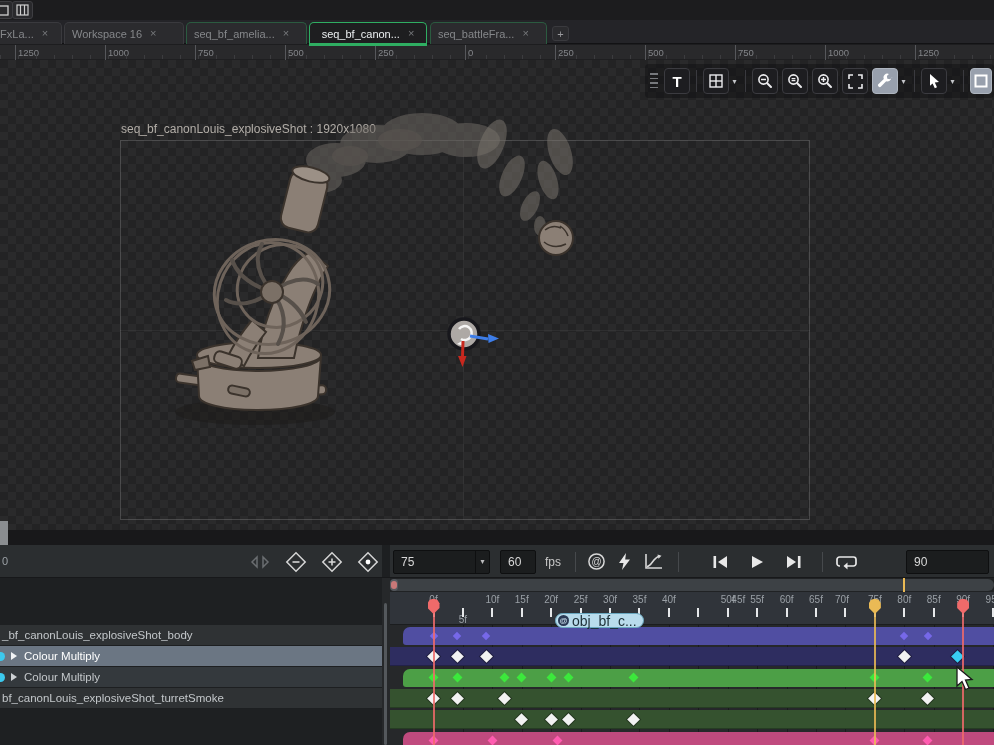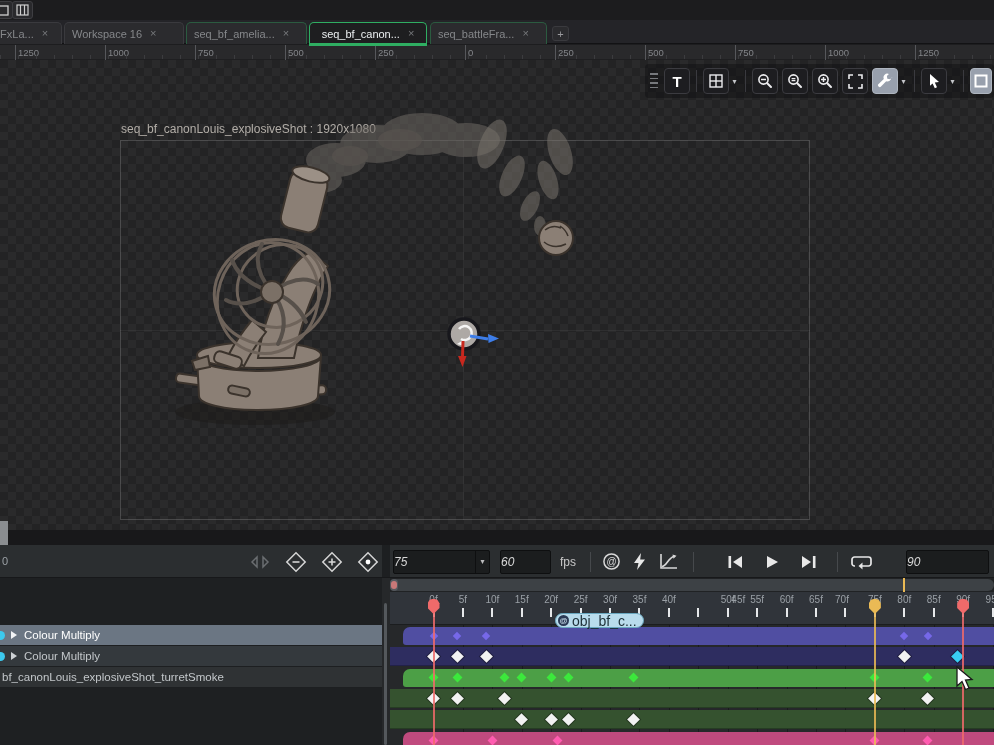--- a/index.html
+++ b/index.html
@@ -59,21 +59,21 @@
   
   .timeline { position:absolute; top:545px; left:0; width:994px; height:200px; background:#26282a; }
   .tl-controls { position:absolute; top:0; left:0; right:0; height:33px; background:#2b2e30; border-bottom:1px solid #17181a; }
   .tlc-frag { position:absolute; left:2px; top:10px; font-size:11px; color:#9aa0a5; }
   .key-btns { position:absolute; left:248px; top:5px; display:flex; gap:13px; align-items:center; }
   .key-btn { width:23px; height:23px; display:flex; align-items:center; justify-content:center; }
   .tlc-div { position:absolute; left:382px; top:0; bottom:0; width:8px; background:#1d1f21; }
   .tlc-right { position:absolute; left:390px; right:0; top:0; height:33px; display:flex; align-items:center; }
   .spin { height:24px; background:#1b1d1e; border:1px solid #0e0f10; border-radius:2px;
           display:flex; align-items:center; color:#d8d8d8; font-size:12px; }
-  .spin .val { padding-left:0; flex:1;font-style:italic; }
+  .spin .val { padding-left:7px; flex:1; }
   .spin .caret { width:14px; height:100%; border-left:1px solid #0e0f10; display:flex; align-items:center;
                  justify-content:center; font-size:8px; color:#bdbdbf; }
   .fps-label { font-size:12px; color:#c8c8c8; margin-left:9px; }
   .csep { width:1px; height:20px; background:#46494c; }
   .icon-btn { display:flex; align-items:center; justify-content:center; color:#d8d8d8; }
 
   
   .tl-right { position:absolute; left:390px; right:0; top:33px; bottom:0; overflow:hidden; background:#26282a; }
   .tl-scrollbar { position:absolute; left:0; right:0; top:0; height:14px; background:#202224; }
   .tl-handle { position:absolute; left:0; right:0; top:1px; height:12px; background:#3d4145; border-radius:6px; }
@@ -367,21 +367,21 @@
         </div>
       </div>
 
       <div class="tlc-div"></div>
 
       <div class="tlc-right">
         <div class="spin" style="width:97px;margin-left:3px">
           <span class="val">75</span>
           <span class="caret">▾</span>
         </div>
-        <div class="spin" style="width:51px;margin-left:10px">
+        <div class="spin" style="width:36px;margin-left:10px">
           <span class="val">60</span>
         </div>
         <span class="fps-label">fps</span>
         <div class="csep" style="margin-left:14px"></div>
         <div class="icon-btn" style="margin-left:11px">
           <svg width="19" height="19" viewBox="0 0 19 19">
             <circle cx="9.5" cy="9.5" r="7.6" fill="none" stroke="#d8d8d8" stroke-width="1.5"></circle>
             <text x="9.5" y="13" text-anchor="middle" font-size="10" fill="#d8d8d8" font-family="Liberation Sans, sans-serif">@</text>
           </svg>
         </div>
@@ -423,20 +423,23 @@
           </svg>
         </div>
         <div class="spin" style="width:83px;margin-left:auto;margin-right:5px">
           <span class="val">90</span>
         </div>
       </div>
     </div>
 
     <div class="tl-left">
       <div class="tp-rows">
+          <div class="tp-row object">
+            <span>_bf_canonLouis_explosiveShot_body</span>
+          </div>
           <div class="tp-row property selected">
             <div class="tp-dot"></div>
             <div class="tp-arrow"></div>
             <span>Colour Multiply</span>
           </div>
           <div class="tp-row property">
             <div class="tp-dot"></div>
             <div class="tp-arrow"></div>
             <span>Colour Multiply</span>
           </div>
@@ -450,21 +453,21 @@
     <div class="tl-right">
       <div class="tl-scrollbar">
         <div class="tl-handle"></div>
         <div class="tl-handle-cap"></div>
         <div class="tl-handle-red"></div>
         <div class="sb-tick" style="left: 513px; background: rgb(234, 186, 85);"></div>
       </div>
       <div class="tl-ruler">
           <div class="fr-label" style="left: 30.5px;">0f</div>
           <div class="fr-tick" style="left: 42.5px;"></div>
-          <div class="fr-label" style="left: 59.925px;">5f</div>
+          <div class="fr-label" style="left: 59.925px; margin-top: 20px;">5f</div>
           <div class="fr-tick" style="left: 71.925px;"></div>
           <div class="fr-label" style="left: 89.35px;">10f</div>
           <div class="fr-tick" style="left: 101.35px;"></div>
           <div class="fr-label" style="left: 118.775px;">15f</div>
           <div class="fr-tick" style="left: 130.775px;"></div>
           <div class="fr-label" style="left: 148.2px;">20f</div>
           <div class="fr-tick" style="left: 160.2px;"></div>
           <div class="fr-label" style="left: 177.625px;">25f</div>
           <div class="fr-tick" style="left: 189.625px;"></div>
           <div class="fr-label" style="left: 207.05px;">30f</div>

